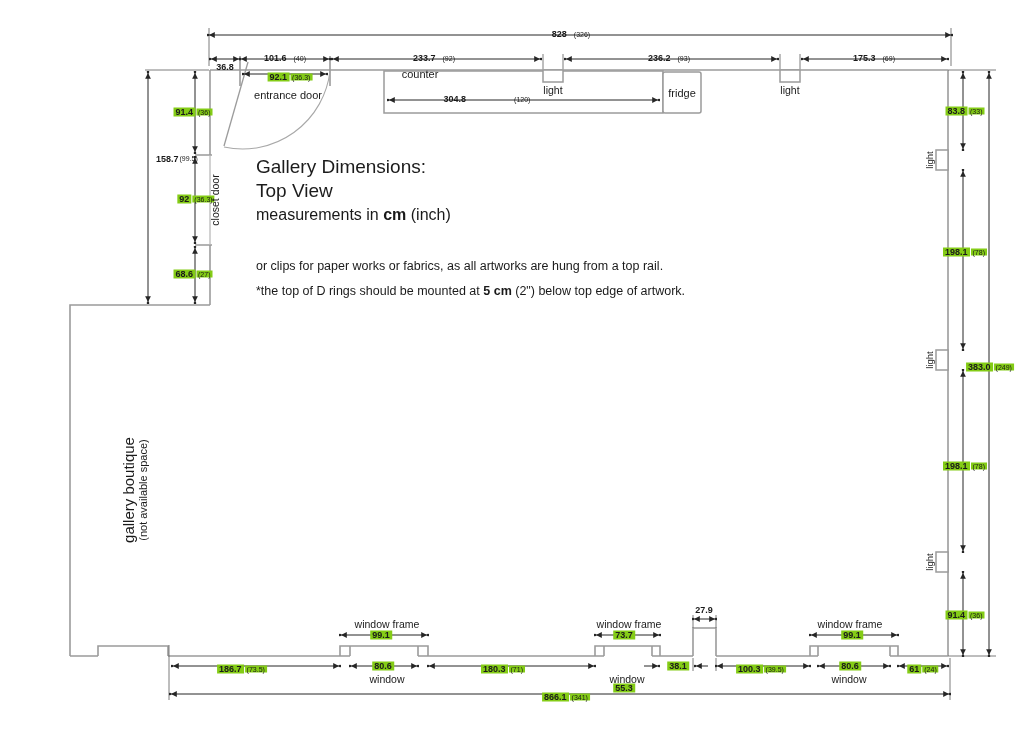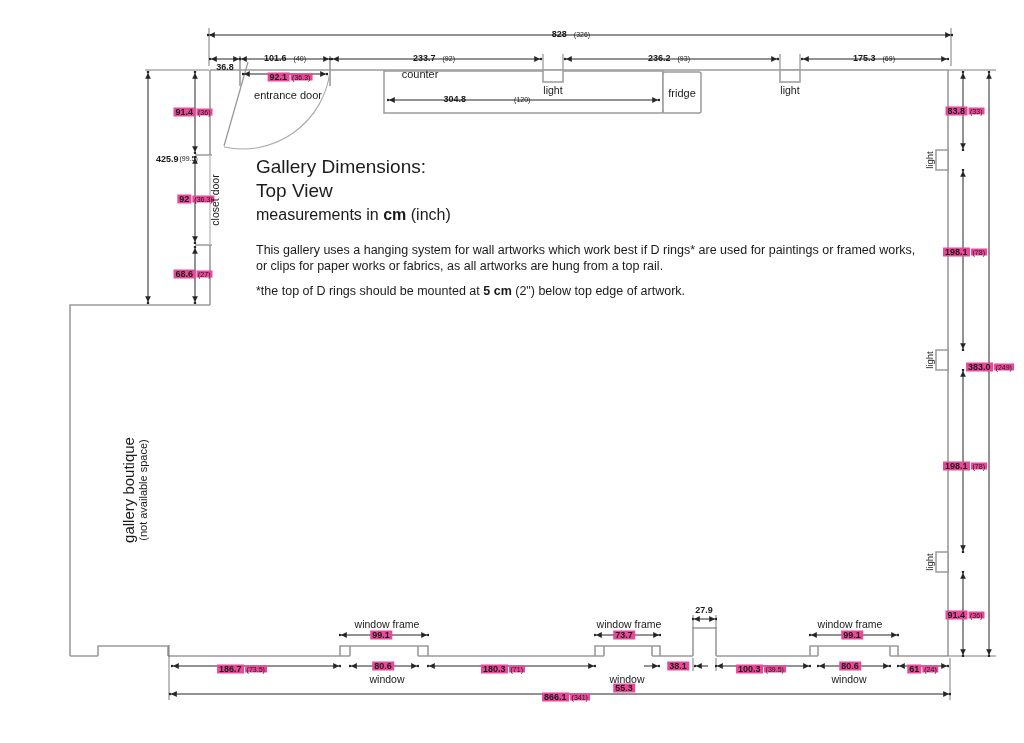--- a/index.html
+++ b/index.html
@@ -7,21 +7,21 @@
         font-family:"Liberation Sans",sans-serif;color:#1a1a1a;}
   #lines{position:absolute;left:0;top:0;}
   
   .dim{position:absolute;display:flex;flex-direction:row;align-items:center;
        transform:translate(-50%,-50%);text-align:center;white-space:nowrap;pointer-events:none;}
   .straddle{gap:7px;}
   .online{gap:1px;}
   .leftcol{transform:translate(0,-50%);align-items:flex-start;gap:1px;}
   .num{font-size:9px;font-weight:bold;line-height:1;}
   .inch{font-size:7px;line-height:1;}
-  .bg{background:#ec4899;padding:0 2px;}
+  .bg{background:#84cc16;padding:0 2px;}
   
   .lbl{position:absolute;transform:translate(-50%,-50%);white-space:nowrap;line-height:1;}
   .rot{transform:translate(-50%,-50%) rotate(-90deg);}
   .t9{font-size:9.5px;}
   .t10{font-size:10.5px;}
   .t11{font-size:11px;}
   .t15{font-size:15px;}
   .b{font-weight:bold;}
   .title-line{position:absolute;left:256px;font-size:19px;line-height:1;color:#1c1c1c;white-space:nowrap;}
   .sub{position:absolute;left:256px;font-size:16px;line-height:1.2;white-space:nowrap;}
@@ -114,21 +114,20 @@
     </g>
   </svg>
 
   <div class="title-line" style="top:157px">Gallery Dimensions:</div>
   <div class="title-line" style="top:181px">Top View</div>
   <div class="sub" style="top:205px">
     <span>measurements in</span>
     <span class="b">cm</span>
     <span>(inch)</span>
   </div>
-  <div class="para" style="top:243px">This gallery uses a hanging system for wall artworks which work best if D rings* are used for paintings or framed works,</div>
   <div class="para" style="top:259px">or clips for paper works or fabrics, as all artworks are hung from a top rail.</div>
   <div class="para" style="top:284px">
     <span>*the top of D rings should be mounted at</span>
     <span class="b">5 cm</span>
     <span>(2") below top edge of artwork.</span>
   </div>
 
   <div id="gen">
       <div class="dim straddle" style="left: 571px; top: 34px;">
         <span class="num">828</span>
@@ -167,21 +166,21 @@
       </div>
       <div class="dim online" style="left: 196px; top: 199px; text-align: center;">
         <span class="num bg">92</span>
         <span class="inch bg">(36.3)</span>
       </div>
       <div class="dim online" style="left: 193px; top: 274px;">
         <span class="num bg">68.6</span>
         <span class="inch bg">(27)</span>
       </div>
       <div class="dim leftcol" style="left: 156px; top: 159px;">
-        <span class="num">425.9</span>
+        <span class="num">158.7</span>
         <span class="inch">(99.5)</span>
       </div>
       <div class="dim online" style="left: 965px; top: 111px;">
         <span class="num bg">83.8</span>
         <span class="inch bg">(33)</span>
       </div>
       <div class="dim online" style="left: 965px; top: 252px;">
         <span class="num bg">198.1</span>
         <span class="inch bg">(78)</span>
       </div>

